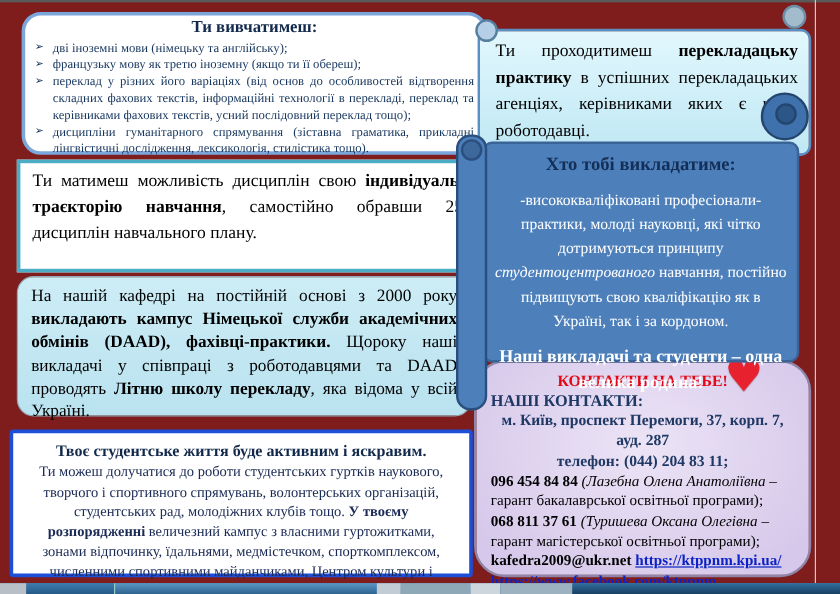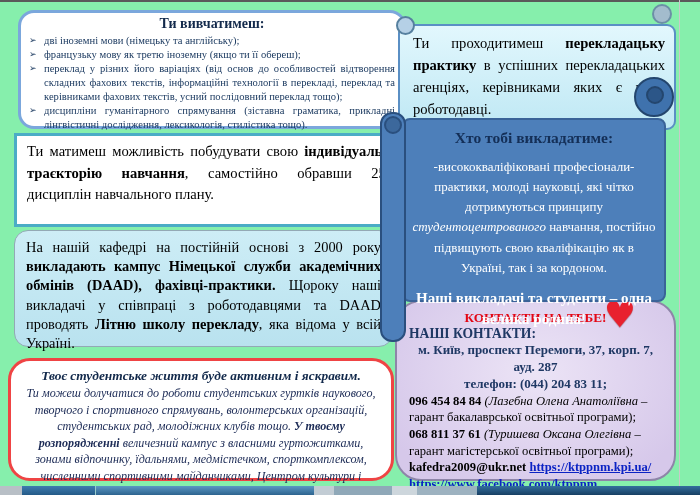--- a/index.html
+++ b/index.html
@@ -1,18 +1,18 @@
 <!DOCTYPE html>
 <html><head>
 <meta charset="utf-8">
 <style>
   html,body{margin:0;padding:0;}
   body{width:700px;height:495px;overflow:hidden;background:#ffffff;
        font-family:"Liberation Serif", serif;}
-  .slide{position:relative;width:700px;height:495px;background:#86efac;}
+  .slide{position:relative;width:700px;height:495px;background:#7f1d1d;}
   .top-edge{position:absolute;left:0;top:0;width:700px;height:2px;background:#5a5a5a;}
   .right-edge-line{position:absolute;left:679px;top:0;width:1px;height:486px;background:#c9c9c9;}
 
   
   .box-study{position:absolute;left:18px;top:10px;width:366px;height:110px;
     background:#ffffff;border:3px solid #7ba7dc;border-radius:16px;
     color:#17365d;padding:3px 8px 0 8px;box-sizing:content-box;}
   .box-study .title{text-align:center;font-weight:bold;font-size:14px;color:#12294b;}
   .box-study ul{list-style:none;margin:2px 0 0 0;padding:0;}
   .box-study li{display:flex;font-size:10.6px;line-height:1.33;}
@@ -24,22 +24,22 @@
     background:#ffffff;border:3px solid #4bacc6;color:#000000;
     padding:5px 10px 0 10px;font-size:14.6px;line-height:21.5px;text-align:justify;}
   .box-trajectory b{color:#000;}
 
   .box-daad{position:absolute;left:14px;top:230px;width:355px;height:108px;
     background:linear-gradient(180deg,#cdedf6 0%,#b9e2ef 100%);
     border:1px solid #93a9b5;border-radius:14px;color:#000000;
     padding:7px 11px 0 11px;font-size:14.4px;line-height:19.2px;text-align:justify;}
 
   .box-life{position:absolute;left:8px;top:358px;width:360px;height:110px;
-    background:#ffffff;border:3px solid #ef4444;border-radius:22px;
-    color:#1b2a55;padding:7px 10px 0 10px;text-align:center;font-style:italic;}
+    background:#ffffff;border:3px solid #1d4ed8;border-radius:3px;
+    color:#1b2a55;padding:7px 10px 0 10px;text-align:center;}
   .box-life .life-title{font-weight:bold;font-size:13.4px;color:#12294b;}
   .box-life .life-body{font-size:12.1px;line-height:1.37;margin-top:1px;}
 
   
   .scroll-practice{position:absolute;left:398px;top:8px;width:252px;height:96px;
     background:linear-gradient(180deg,#e2f7fd 0%,#bfe8f4 100%);
     border:2px solid #5a8fc4;border-radius:9px;z-index:2;
     color:#000;padding:6px 9px 0 13px;font-size:14.6px;line-height:22px;text-align:justify;margin-top:16px;}
   .curl{position:absolute;border-radius:50%;}
   .curl-tl{left:396px;top:16px;width:15px;height:15px;background:#b5d0e6;
@@ -118,21 +118,21 @@
         <span class="btxt">переклад у різних його варіаціях (від основ до особливостей відтворення складних фахових текстів, інформаційні технології в перекладі, переклад та керівниками фахових текстів, усний послідовний переклад тощо);</span>
       </li>
       <li>
         <span class="glyph">➢</span>
         <span class="btxt">дисципліни гуманітарного спрямування (зіставна граматика, прикладні лінгвістичні дослідження, лексикологія, стилістика тощо).</span>
       </li>
     </ul>
   </div>
 
   <div class="box-trajectory">
-    <span>Ти матимеш можливість побудувати свою </span><b>індивідуальну траєкторію навчання</b><span>, самостійно обравши 25% дисциплін навчального плану.</span>
+    <span>Ти матимеш можливість дисциплін свою </span><b>індивідуальну траєкторію навчання</b><span>, самостійно обравши 25% дисциплін навчального плану.</span>
   </div>
 
   <div class="box-daad">
     <span>На нашій кафедрі на постійній основі з 2000 року </span><b>викладають кампус Німецької служби академічних обмінів (DAAD), фахівці-практики.</b><span> Щороку наші викладачі у співпраці з роботодавцями та DAAD проводять </span><b>Літню школу перекладу</b><span>, яка відома у всій Україні.</span>
   </div>
 
   <div class="box-life">
     <div class="life-title">Твоє студентське життя буде активним і яскравим.</div>
     <div class="life-body">
       <span>Ти можеш долучатися до роботи студентських гуртків наукового, творчого і спортивного спрямувань, волонтерських організацій, студентських рад, молодіжних клубів тощо. </span><b>У твоєму розпорядженні</b><span> величезний кампус з власними гуртожитками, зонами відпочинку, їдальнями, медмістечком, спорткомплексом, численними спортивними майданчиками, Центром культури і мистецтв, сучасною бібліотекою, яка на час сесії працює цілодобово.</span>

